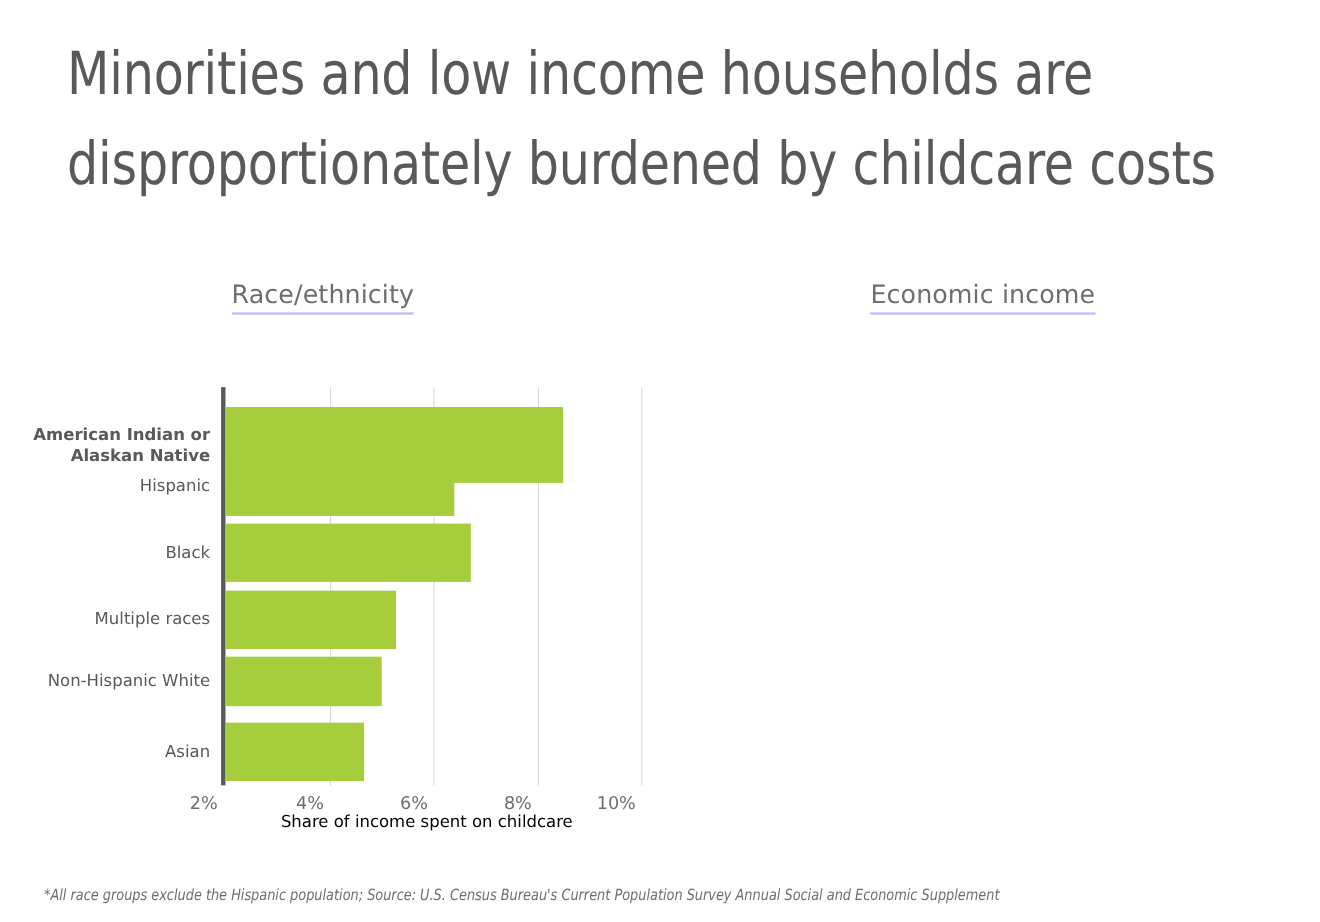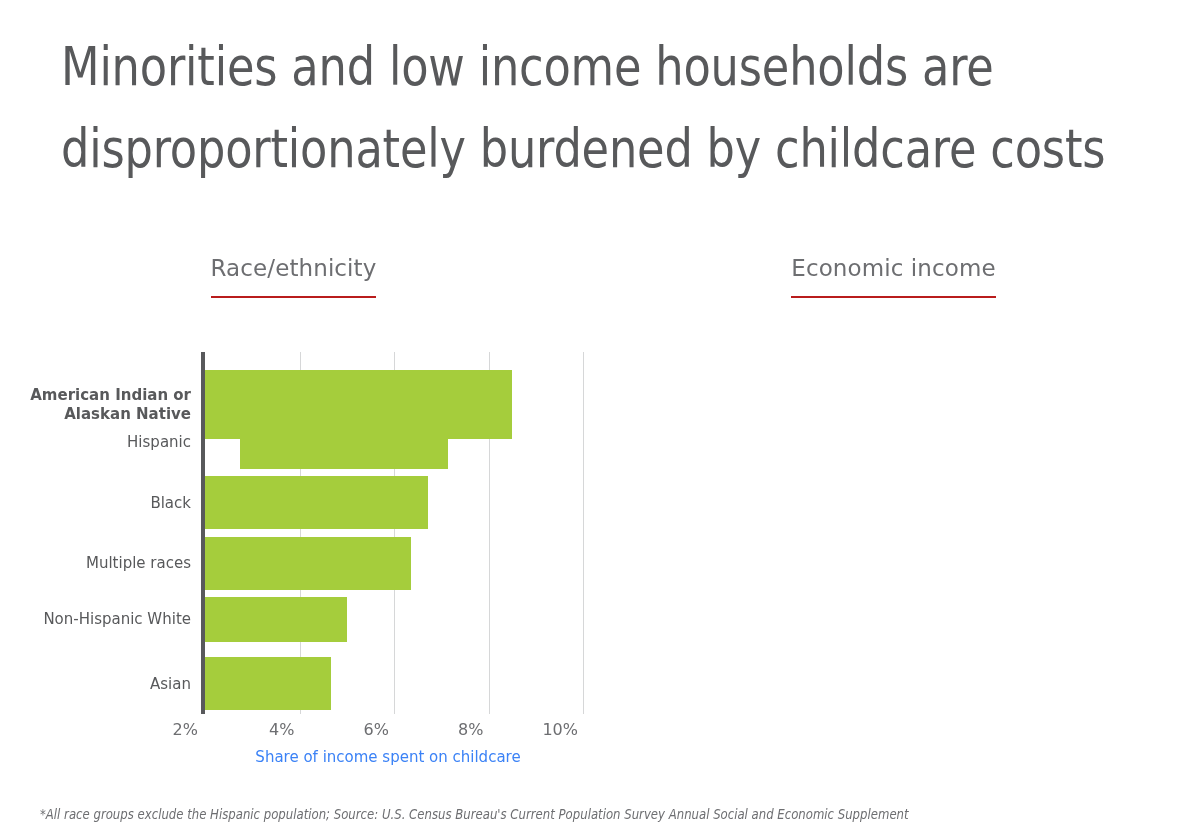--- a/index.html
+++ b/index.html
@@ -46,22 +46,22 @@
   .panel-title {
     text-align: center;
     font-size: 23px;
     color: #6d6e71;
     font-weight: 400;
     letter-spacing: 0.1px;
     margin: 0;
     padding: 0;
   }
   .panel-title span {
-    border-bottom: 2px solid #b91c1c;
-    padding-bottom: 15px;
+    border-bottom: 2px solid #c4b5fd;
+    padding-bottom: 3px;
   }
   #panel-race .panel-title   { margin-left: -8px; }
   #panel-income .panel-title { margin-left: -8px; }
 
   
   .plot {
     position: absolute;
     top: 97px;
     height: 362px;
   }
@@ -121,25 +121,25 @@
     white-space: nowrap;
   }
   .tick-label.first {
     transform: translateX(-100%);
     padding-right: 7px;
   }
 
   .axis-title {
     position: absolute;
     top: 100%;
-    margin-top: 34px;
+    margin-top: 24px;
     width: 100%;
     text-align: center;
     font-size: 15px;
-    color: #3b82f6;
+    color: #000000;
   }
   #plot-race .axis-title   { left: -6px; }
 
   
   #footnote {
     position: absolute;
     left: 40px;
     top: 806px;
     font-family: "DejaVu Sans Condensed", "DejaVu Sans", sans-serif;
     font-style: italic;
@@ -169,29 +169,29 @@
         <div class="gridline" style="left: 189px;"></div>
         <div class="gridline" style="left: 283.5px;"></div>
         <div class="gridline" style="left: 378px;"></div>
       </div>
     <div class="bars" id="bars-race">
         <div class="bar-row" style="top: 18px; height: 69px; width: 307.125px; font-weight: bold;">
           <div class="bar" style="background: rgb(165, 205, 60);"></div>
           <div class="cat-label">American Indian or
 Alaskan Native</div>
         </div>
-        <div class="bar-row" style="top: 63.8333px; height: 53.3333px; width: 207.9px; padding-left: 35px;">
+        <div class="bar-row" style="top: 63.8333px; height: 53.3333px; width: 207.9px;">
           <div class="bar" style="background: rgb(165, 205, 60);"></div>
           <div class="cat-label">Hispanic</div>
         </div>
         <div class="bar-row" style="top: 124.167px; height: 53.3333px; width: 223px;">
           <div class="bar" style="background: rgb(165, 205, 60);"></div>
           <div class="cat-label">Black</div>
         </div>
-        <div class="bar-row" style="top: 184.5px; height: 53.3333px; width: 206px;">
+        <div class="bar-row" style="top: 184.5px; height: 53.3333px; width: 155px;">
           <div class="bar" style="background: rgb(165, 205, 60);"></div>
           <div class="cat-label">Multiple races</div>
         </div>
         <div class="bar-row" style="top: 244.833px; height: 45px; width: 141.75px;">
           <div class="bar" style="background: rgb(165, 205, 60);"></div>
           <div class="cat-label">Non-Hispanic White</div>
         </div>
         <div class="bar-row" style="top: 305.167px; height: 53.3333px; width: 126px;">
           <div class="bar" style="background: rgb(165, 205, 60);"></div>
           <div class="cat-label">Asian</div>

